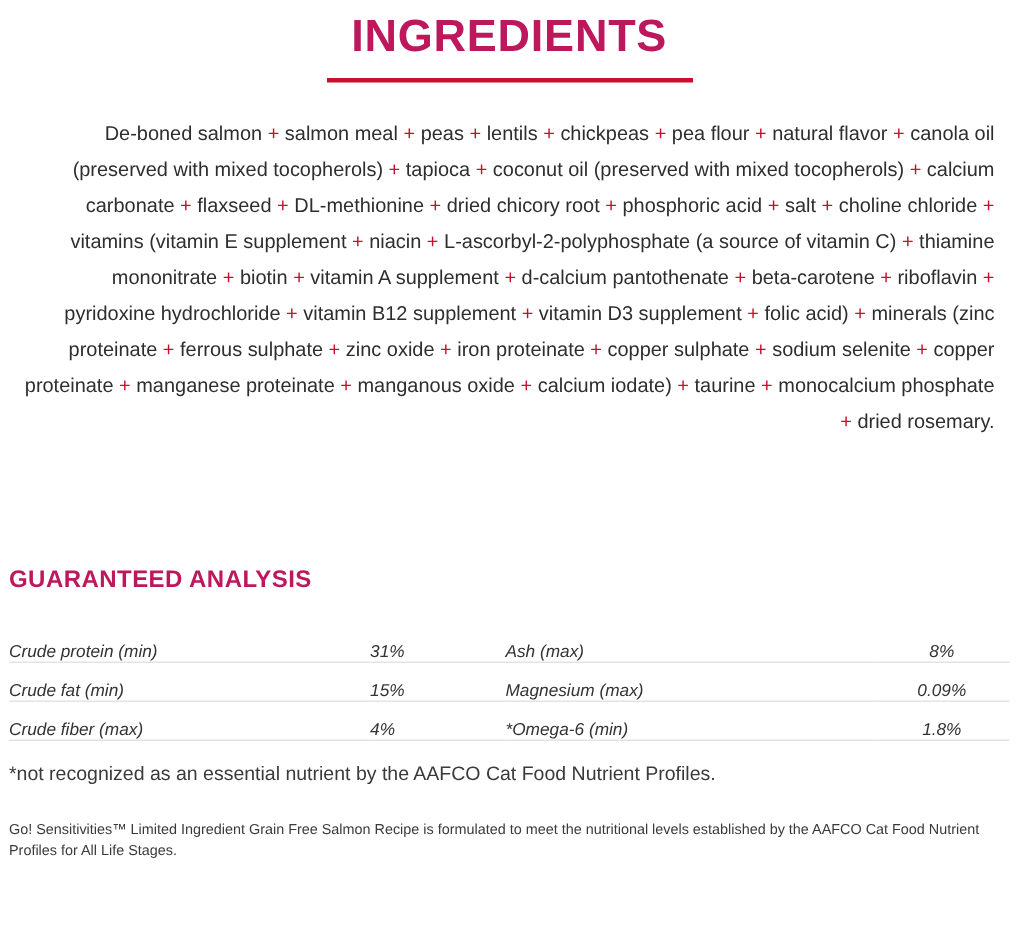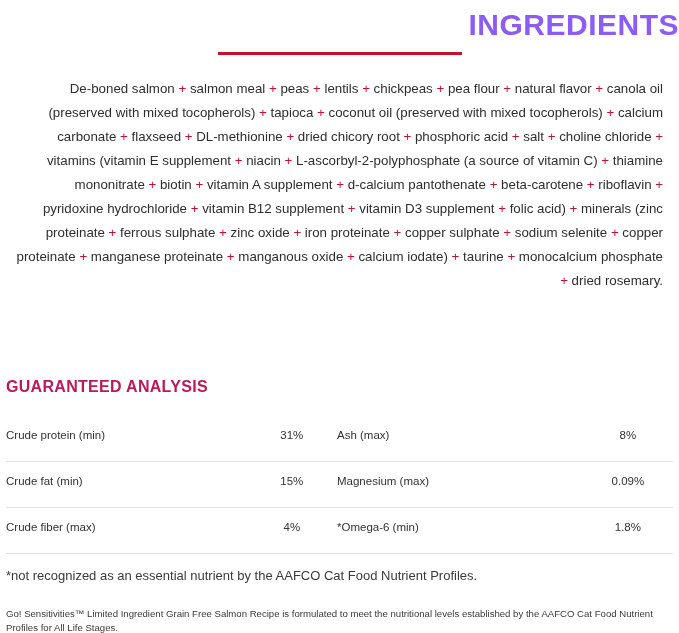--- a/index.html
+++ b/index.html
@@ -16,25 +16,25 @@
   }
   .page {
     position: relative;
     width: 679px;
     height: 633px;
     box-sizing: border-box;
   }
 
   
   .ingredients-title {
-    text-align: right;
+    text-align: center;
     font-size: 30px;
     font-weight: bold;
     letter-spacing: 0.5px;
-    color: #8b5cf6;
+    color: #be185d;
     margin: 6px 0 0 0;
     padding-top: 2px;
   }
   .title-rule {
     width: 244px;
     height: 3px;
     background: #c8102e;
     margin: 10px auto 0 auto;
   }
 
@@ -67,25 +67,26 @@
   }
   table.ga-table {
     width: 667px;
     margin: 20px 0 0 6px;
     border-collapse: collapse;
     font-size: 11.5px;
     color: #333333;
   }
   table.ga-table td {
     border-bottom: 1px solid #e3e3e3;
-    padding: 13px 0 20px 0;
+    padding: 13px 0 0 0;
     vertical-align: middle;
+    font-style: italic;
   }
   td.c-label-left { width: 240px; padding-left: 2px; }
-  td.c-val-left   { width: 90px;  text-align: center; }
+  td.c-val-left   { width: 90px;  }
   td.c-label-right{ width: 245px; padding-left: 4px; margin-left: 44px; }
   td.c-val-right  { width: 90px;  text-align: center; }
 
   .ga-footnote {
     margin: 14px 0 0 6px;
     font-size: 13px;
     color: #3a3a3a;
   }
   .ga-legal {
     margin: 24px 6px 0 6px;

